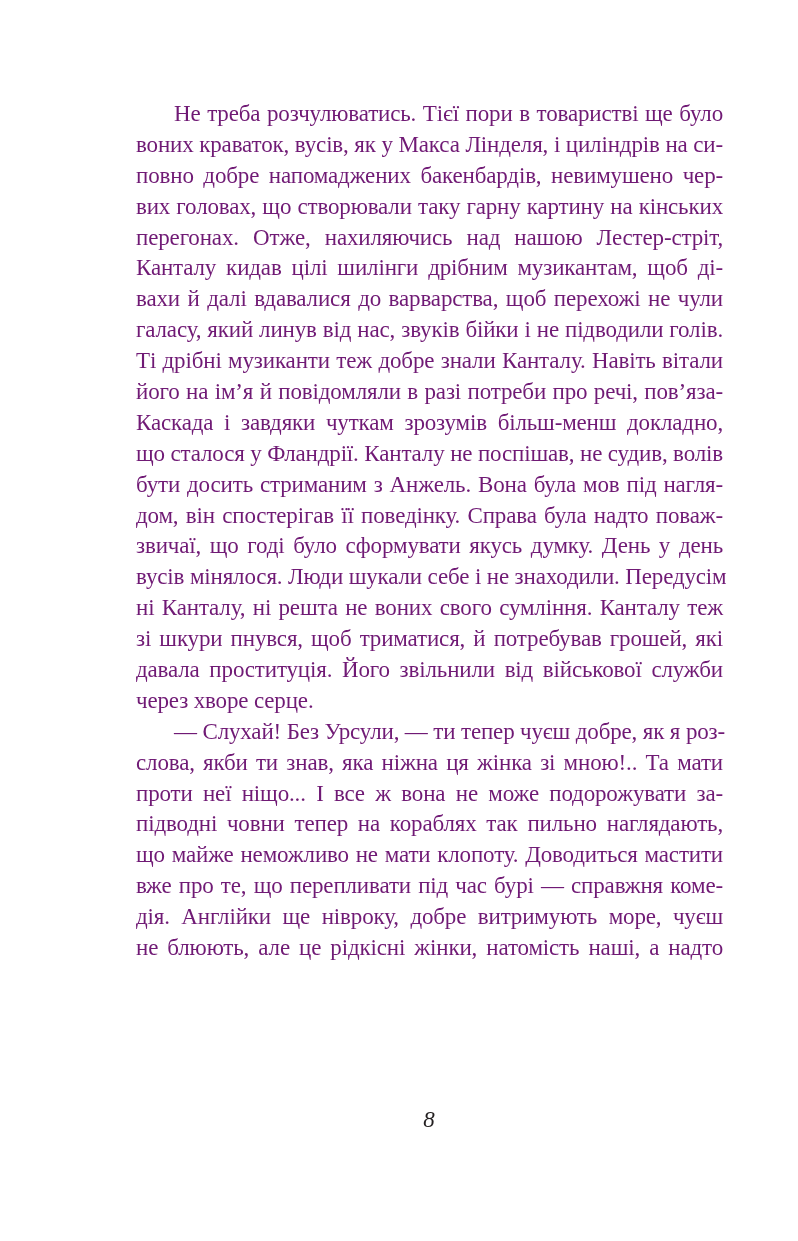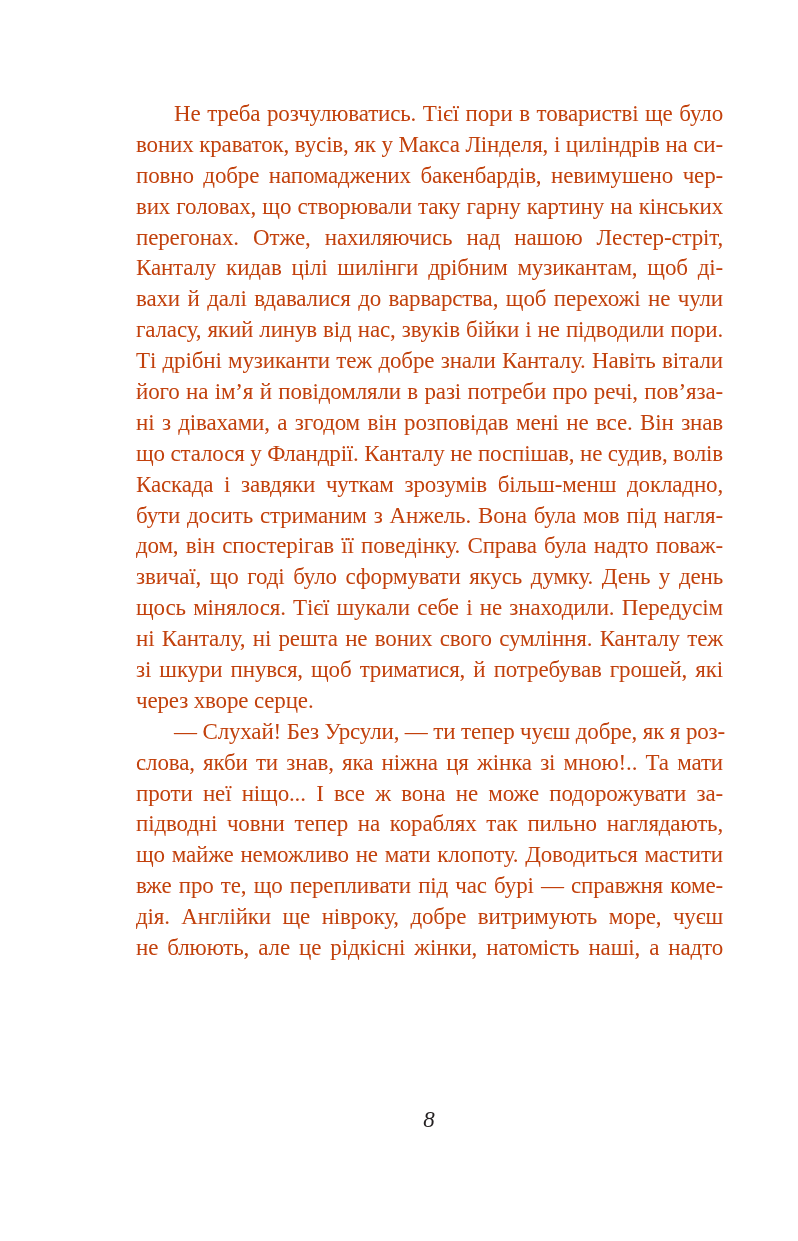--- a/index.html
+++ b/index.html
@@ -21,21 +21,21 @@
       background: #ffffff;
     }
     .text-block {
       position: absolute;
       left: 136px;
       top: 99px;
       width: 587px;
       font-family: "Liberation Serif", "DejaVu Serif", serif;
       font-size: 23px;
       line-height: 30.9px;
-      color: #c2410c;
+      color: #701a75;
       letter-spacing: -0.15px;
     }
     .line {
       display: block;
       text-align: justify;
       text-align-last: justify;
       white-space: nowrap;
       height: 30.9px;
     }
     .line.last {
@@ -62,32 +62,32 @@
 <div class="page">
   <div class="text-block">
     <div>
       <span class="line indent">Не треба розчулюватись. Тієї пори в товаристві ще було</span>
       <span class="line">воних краваток, вусів, як у Макса Лінделя, і циліндрів на си-</span>
       <span class="line">повно добре напомаджених бакенбардів, невимушено чер-</span>
       <span class="line">вих головах, що створювали таку гарну картину на кінських</span>
       <span class="line">перегонах. Отже, нахиляючись над нашою Лестер-стріт,</span>
       <span class="line">Канталу кидав цілі шилінги дрібним музикантам, щоб ді-</span>
       <span class="line">вахи й далі вдавалися до варварства, щоб перехожі не чули</span>
-      <span class="line">галасу, який линув від нас, звуків бійки і не підводили пори.</span>
+      <span class="line">галасу, який линув від нас, звуків бійки і не підводили голів.</span>
       <span class="line">Ті дрібні музиканти теж добре знали Канталу. Навіть вітали</span>
       <span class="line">його на ім’я й повідомляли в разі потреби про речі, пов’яза-</span>
-      <span class="line">ні з дівахами, а згодом він розповідав мені не все. Він знав</span>
+      <span class="line">Каскада і завдяки чуткам зрозумів більш-менш докладно,</span>
       <span class="line">що сталося у Фландрії. Канталу не поспішав, не судив, волів</span>
-      <span class="line">Каскада і завдяки чуткам зрозумів більш-менш докладно,</span>
       <span class="line">бути досить стриманим з Анжель. Вона була мов під нагля-</span>
       <span class="line">дом, він спостерігав її поведінку. Справа була надто поваж-</span>
       <span class="line">звичаї, що годі було сформувати якусь думку. День у день</span>
-      <span class="line">щось мінялося. Тієї шукали себе і не знаходили. Передусім</span>
+      <span class="line">вусів мінялося. Люди шукали себе і не знаходили. Передусім</span>
       <span class="line">ні Канталу, ні решта не воних свого сумління. Канталу теж</span>
       <span class="line">зі шкури пнувся, щоб триматися, й потребував грошей, які</span>
+      <span class="line">давала проституція. Його звільнили від військової служби</span>
       <span class="line last">через хворе серце.</span>
     </div>
     <div>
       <span class="line indent">— Слухай! Без Урсули, — ти тепер чуєш добре, як я роз-</span>
       <span class="line">слова, якби ти знав, яка ніжна ця жінка зі мною!.. Та мати</span>
       <span class="line">проти неї ніщо... І все ж вона не може подорожувати за-</span>
       <span class="line">підводні човни тепер на кораблях так пильно наглядають,</span>
       <span class="line">що майже неможливо не мати клопоту. Доводиться мастити</span>
       <span class="line">вже про те, що перепливати під час бурі — справжня коме-</span>
       <span class="line">дія. Англійки ще нівроку, добре витримують море, чуєш</span>

